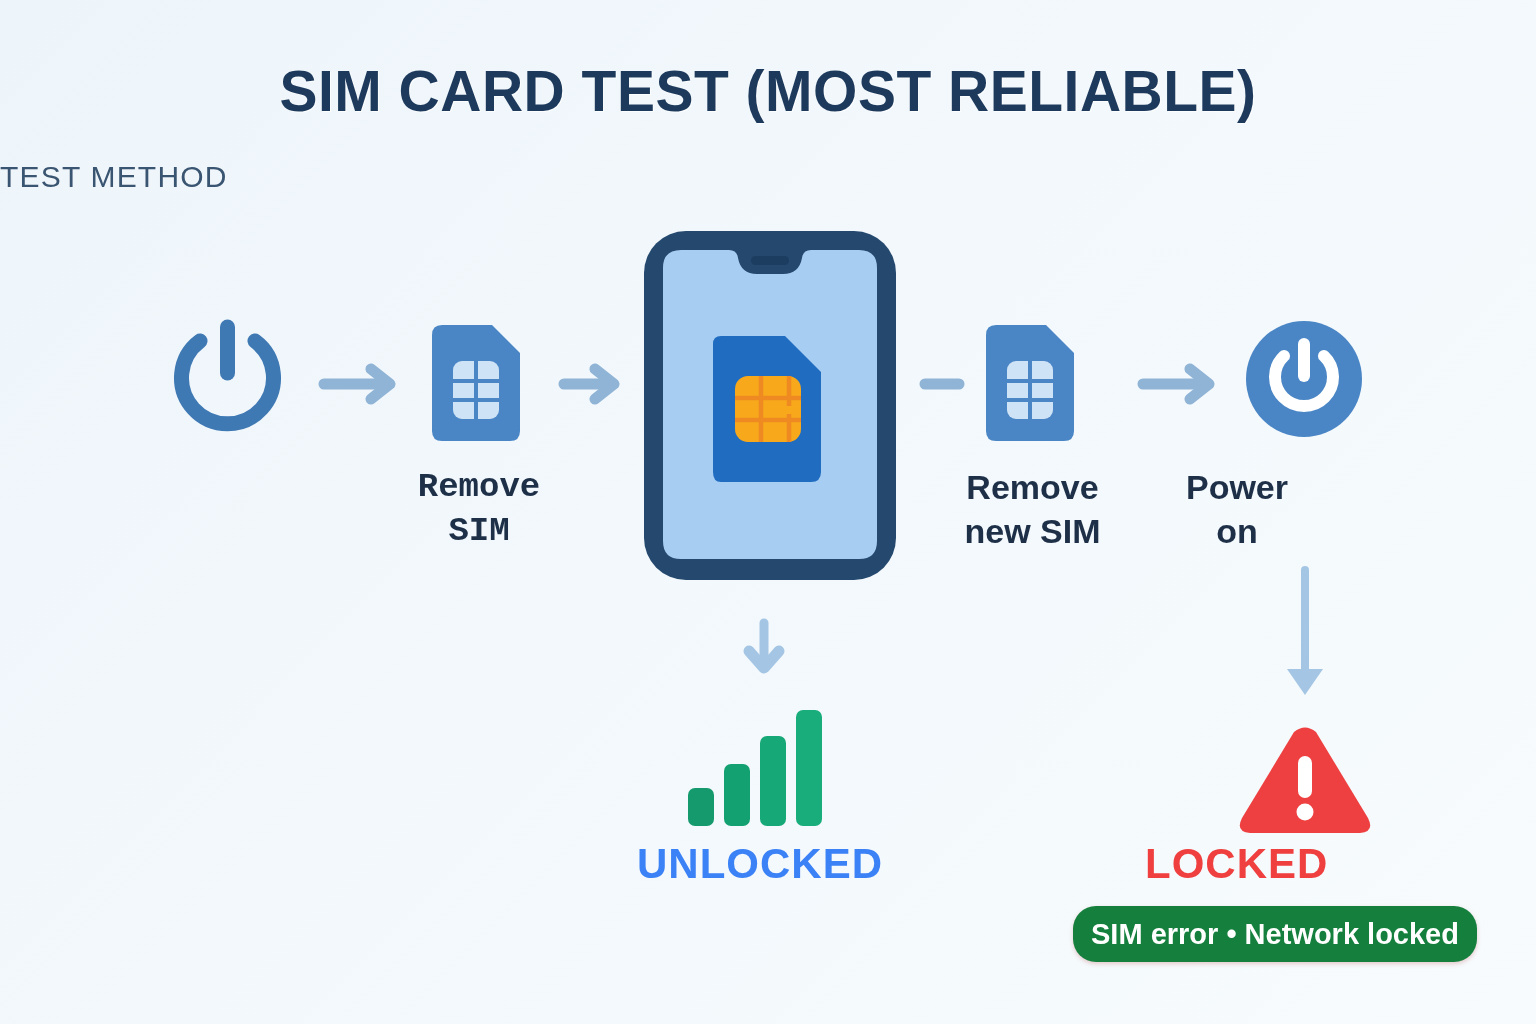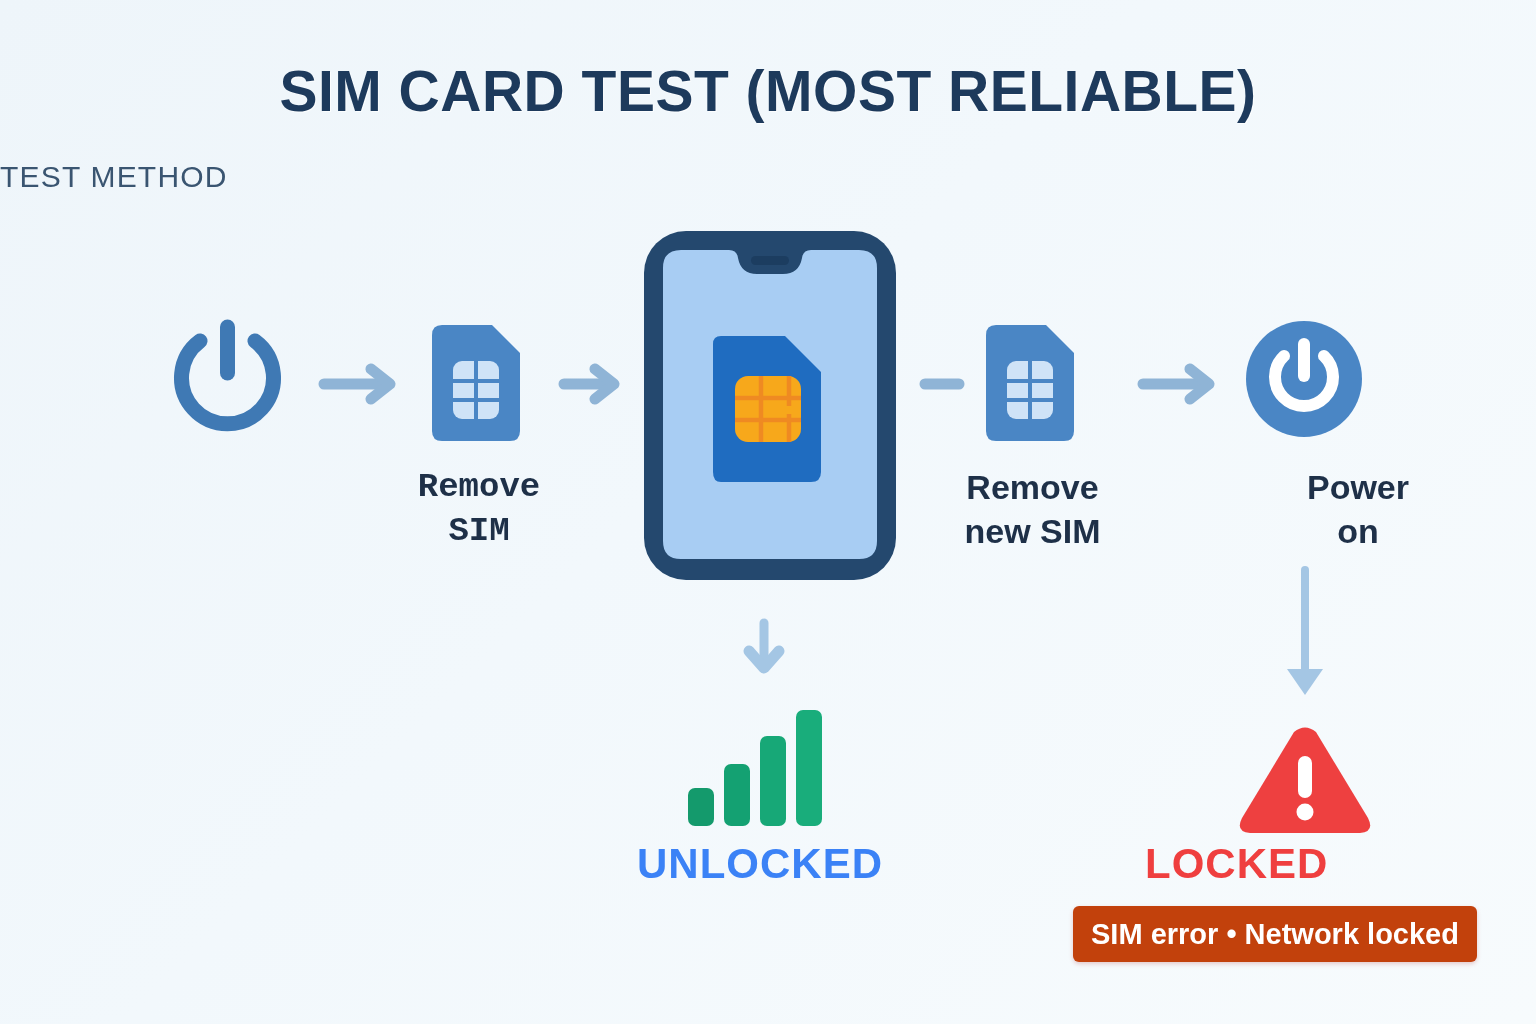--- a/index.html
+++ b/index.html
@@ -75,22 +75,22 @@
     color: #ef3f3f;
   }
 
   
   .badge {
     position: absolute;
     left: 1073px;
     top: 906px;
     width: 404px;
     height: 56px;
-    border-radius: 6px;
-    background: #c2410c;
+    border-radius: 23px;
+    background: #15803d;
     color: #ffffff;
     font-size: 29px;
     font-weight: 700;
     display: flex;
     align-items: center;
     justify-content: center;
     box-shadow: 0 2px 4px rgba(180,60,60,0.25);
   }
 </style>
 </head>
@@ -182,21 +182,21 @@
     </svg>
   </div>
 
   <div class="abs" style="left:1243px; top:318px;">
     <svg width="122" height="122" viewBox="0 0 122 122">
       <circle cx="61" cy="61" r="58" fill="#4a86c5"></circle>
       <path d="M 41 38 A 29 29 0 1 0 81 38" fill="none" stroke="#ffffff" stroke-width="12" stroke-linecap="round"></path>
       <line x1="61" y1="26" x2="61" y2="58" stroke="#ffffff" stroke-width="12" stroke-linecap="round"></line>
     </svg>
   </div>
-  <div class="step-label" style="left:1233px; top:466px; width:250px;">Power
+  <div class="step-label" style="left:1112px; top:466px; width:250px;">Power
 on</div>
 
   <div class="abs" style="left:740px; top:618px;">
     <svg width="48" height="62" viewBox="0 0 48 62">
       <line x1="24" y1="5" x2="24" y2="40" stroke="#a4c6e4" stroke-width="9" stroke-linecap="round"></line>
       <polyline points="9,33 24,50 39,33" fill="none" stroke="#a4c6e4" stroke-width="11" stroke-linecap="round" stroke-linejoin="round"></polyline>
     </svg>
   </div>
 
   <div class="abs" style="left:1281px; top:565px;">

